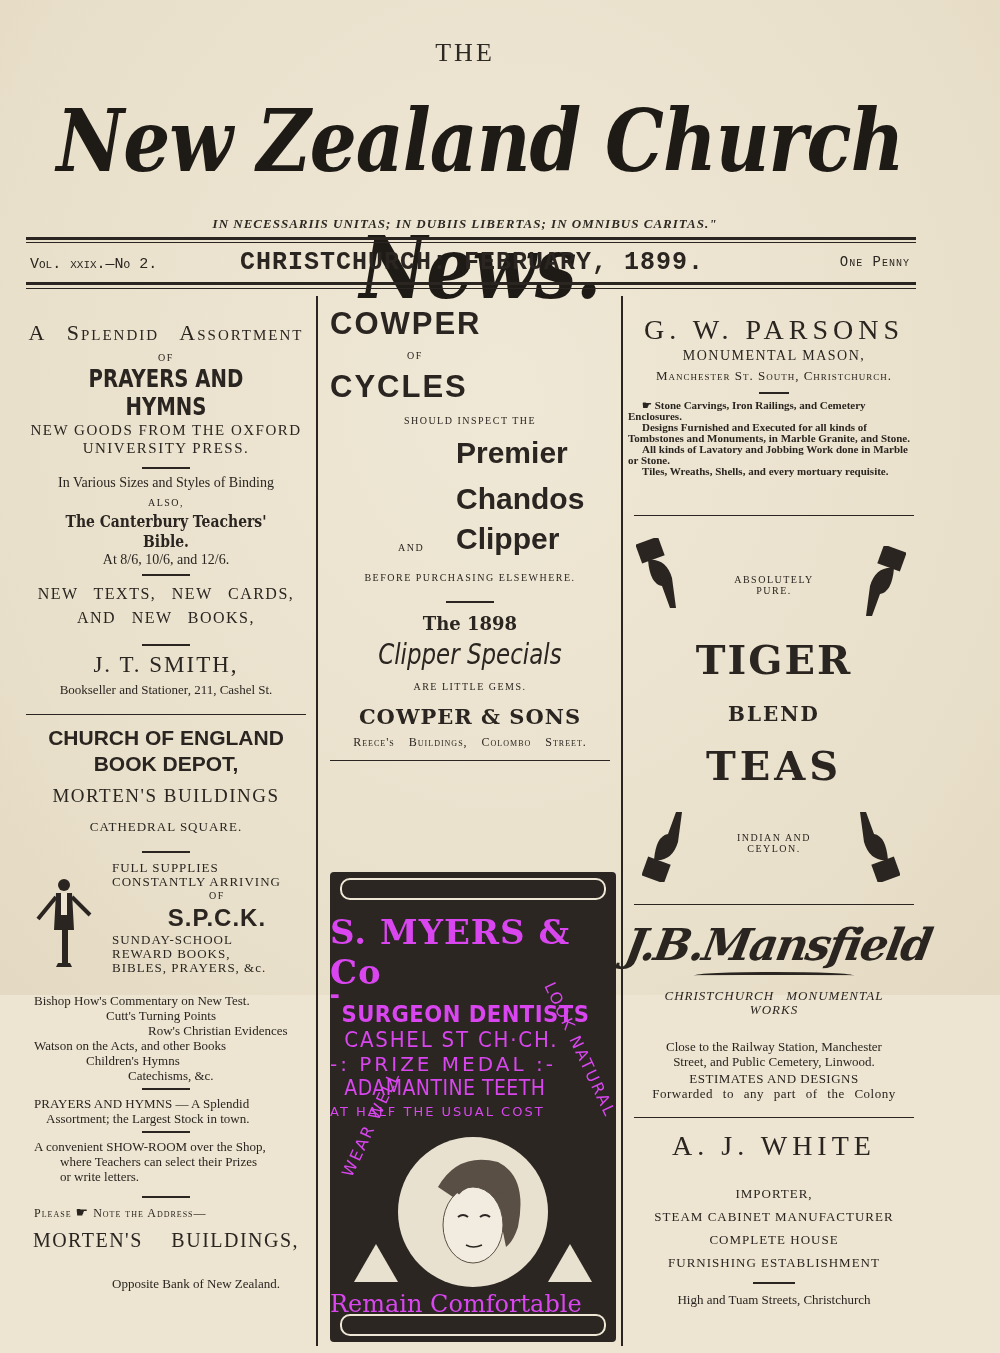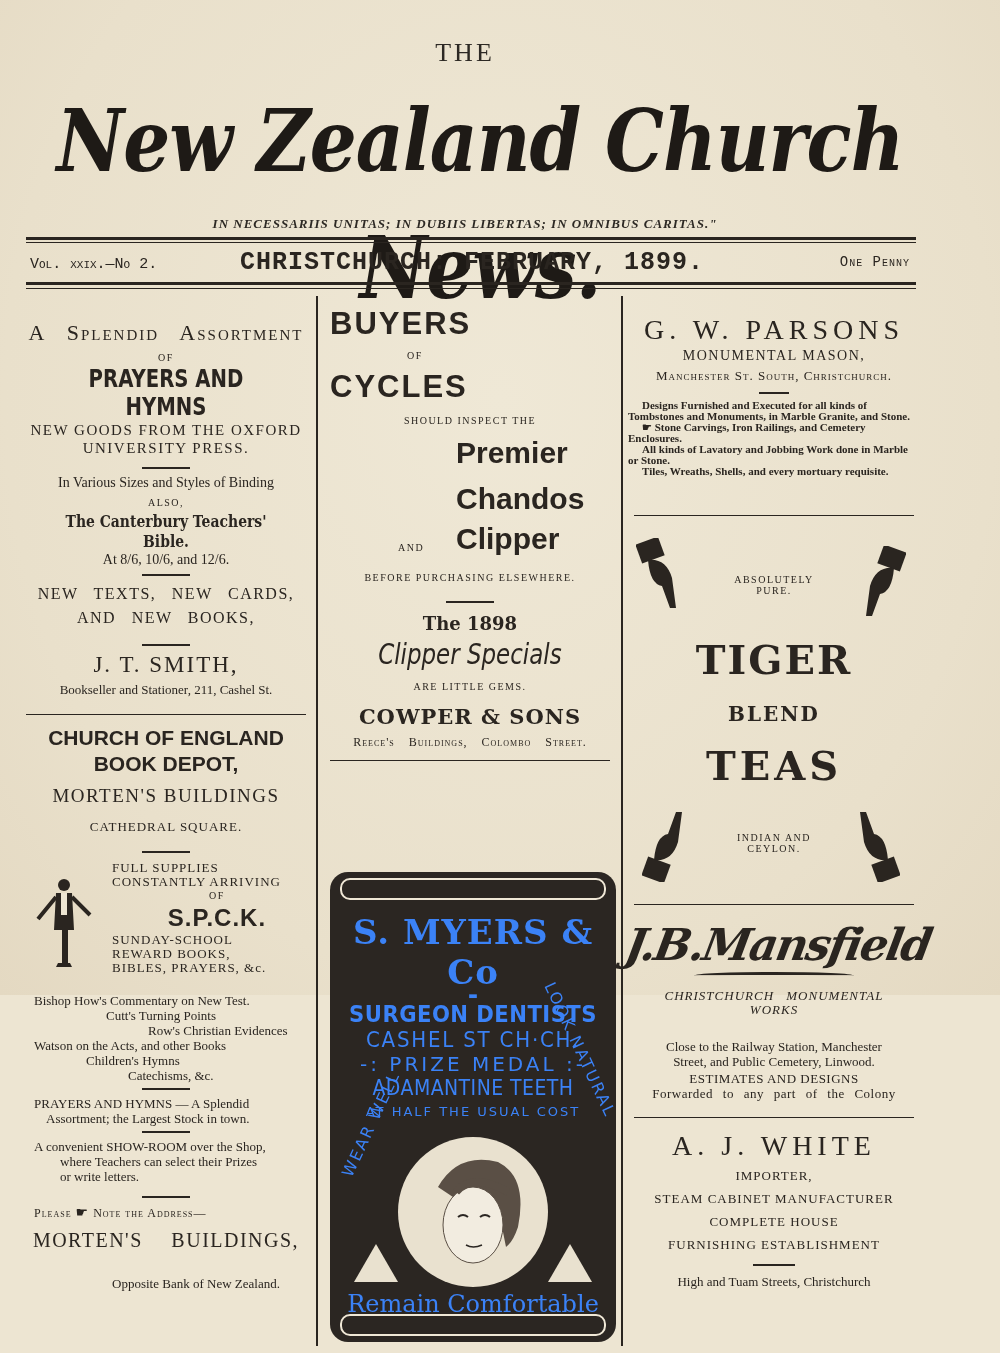--- a/index.html
+++ b/index.html
@@ -41,21 +41,21 @@
   .cond { font-family:"DejaVu Sans","Liberation Sans",sans-serif; font-weight:bold; transform:scaleX(0.82); display:inline-block; }
   .sc { font-variant:small-caps; letter-spacing:1px; }
   .tiny { font-size:10px; letter-spacing:1.5px; }
   .shortrule { width:48px; margin:6px auto; border-top:2px solid #2a2520; }
   .longrule { width:280px; margin:10px auto; border-top:1.5px solid #2a2520; }
   .blk { display:block; }
   .left { text-align:left; }
 
   
   .dental { position:absolute; left:330px; top:872px; width:286px; height:470px;
-    background:#2b2622; border-radius:18px; color:#3b82f6; text-align:center;
+    background:#2b2622; border-radius:4px; color:#d946ef; 
     font-family:"DejaVu Sans","Liberation Sans",sans-serif; font-weight:bold; overflow:hidden; }
   .scroll-border { height:18px; margin:6px 10px 0; border:2px solid #efe7d6; border-radius:10px; }
   .face { position:absolute; left:68px; top:265px; width:150px; height:150px; border-radius:50%; background:#e9e1cf; }
   .tri { position:absolute; width:0; height:0; border-left:22px solid transparent; border-right:22px solid transparent; border-bottom:38px solid #e9e1cf; }
 
   
   .hand { position:absolute; width:48px; height:80px; }
 </style>
 </head>
 <body>
@@ -160,21 +160,21 @@
         <span style="font-size:14px;">☛</span>
         <span>Note the Address—</span>
       </div>
       <div style="font-size:20px; letter-spacing:1.5px; word-spacing:22px; margin-top:8px;">MORTEN'S BUILDINGS,</div>
       <div style="font-size:13px; margin-top:24px; padding-left:60px;">Opposite Bank of New Zealand.</div>
     </section>
   </div>
 
   <div class="col col2">
     <section>
-      <div class="sans left" style="font-size:31px; font-weight:bold; letter-spacing:2px; padding-left:8px; margin-top:6px;">BUYERS</div>
+      <div class="sans left" style="font-size:31px; font-weight:bold; letter-spacing:2px; padding-left:8px; margin-top:6px;">COWPER</div>
       <div class="tiny left" style="padding-left:85px; margin-top:8px;">OF</div>
       <div class="sans left" style="font-size:31px; font-weight:bold; letter-spacing:2px; padding-left:8px; margin-top:8px;">CYCLES</div>
       <div class="tiny" style="margin-top:10px;">SHOULD INSPECT THE</div>
       <div class="sans left" style="font-size:30px; font-weight:bold; padding-left:134px; line-height:46px; margin-top:4px;">
         <span class="blk">Premier</span>
         <span class="blk">Chandos</span>
       </div>
       <div class="left" style="position:relative; height:44px;">
         <span class="tiny" style="position:absolute; left:76px; top:20px;">AND</span>
         <span class="sans" style="position:absolute; left:134px; top:0; font-size:30px; font-weight:bold;">Clipper</span>
@@ -216,22 +216,22 @@
     <div class="scroll-border" style="position:absolute; left:0; right:0; bottom:6px;"></div>
   </section>
 
   <div class="col col3">
     <section>
       <div style="font-size:28px; letter-spacing:5px; margin-top:14px; font-variant:small-caps;">G. W. PARSONS</div>
       <div style="font-size:14px; letter-spacing:1.5px; margin-top:2px;">MONUMENTAL MASON,</div>
       <div class="sc" style="font-size:13px; margin-top:4px;">Manchester St. South, Christchurch.</div>
       <div class="shortrule" style="width:30px; margin-top:8px;"></div>
       <div class="left" style="font-size:11px; line-height:11px; font-weight:bold; padding-left:2px; width:290px;">
+        <span class="blk" style="text-indent:14px;"><span>☛ </span><span>Stone Carvings, Iron Railings, and Cemetery Enclosures.</span></span>
         <span class="blk" style="text-indent:14px;">Designs Furnished and Executed for all kinds of Tombstones and Monuments, in Marble Granite, and Stone.</span>
-        <span class="blk" style="text-indent:14px;"><span>☛ </span><span>Stone Carvings, Iron Railings, and Cemetery Enclosures.</span></span>
         <span class="blk" style="text-indent:14px;">All kinds of Lavatory and Jobbing Work done in Marble or Stone.</span>
         <span class="blk" style="text-indent:14px;">Tiles, Wreaths, Shells, and every mortuary requisite.</span>
       </div>
       <div class="longrule" style="margin-top:38px;"></div>
     </section>
 
     <section style="position:relative; height:370px;">
       <svg class="hand" style="left:10px; top:12px;" viewBox="0 0 48 80">
         <rect x="2" y="2" width="24" height="20" fill="#2a2520" transform="rotate(-20 14 12)"></rect>
         <path d="M12 22 Q30 20 36 40 L40 70 L34 70 L26 48 Q14 46 12 22 Z" fill="#2a2520"></path>
@@ -276,21 +276,21 @@
       </div>
       <div style="font-size:13px; line-height:15px; margin-top:2px; letter-spacing:0.5px;">
         <span class="blk">ESTIMATES AND DESIGNS</span>
         <span class="blk" style="word-spacing:6px;">Forwarded to any part of the Colony</span>
       </div>
       <div class="longrule" style="margin-top:16px;"></div>
     </section>
 
     <section>
       <div style="font-size:28px; letter-spacing:5px; margin-top:12px; font-variant:small-caps;">A. J. WHITE</div>
-      <div style="font-size:13px; letter-spacing:1px; line-height:23px; margin-top:2px;">
+      <div style="font-size:13px; letter-spacing:1px; line-height:23px; margin-top:20px;">
         <span class="blk">IMPORTER,</span>
         <span class="blk">STEAM CABINET MANUFACTURER</span>
         <span class="blk">COMPLETE HOUSE</span>
         <span class="blk">FURNISHING ESTABLISHMENT</span>
       </div>
       <div class="shortrule" style="width:42px; margin-top:8px;"></div>
       <div style="font-size:13px; margin-top:8px;">High and Tuam Streets, Christchurch</div>
     </section>
   </div>
 

